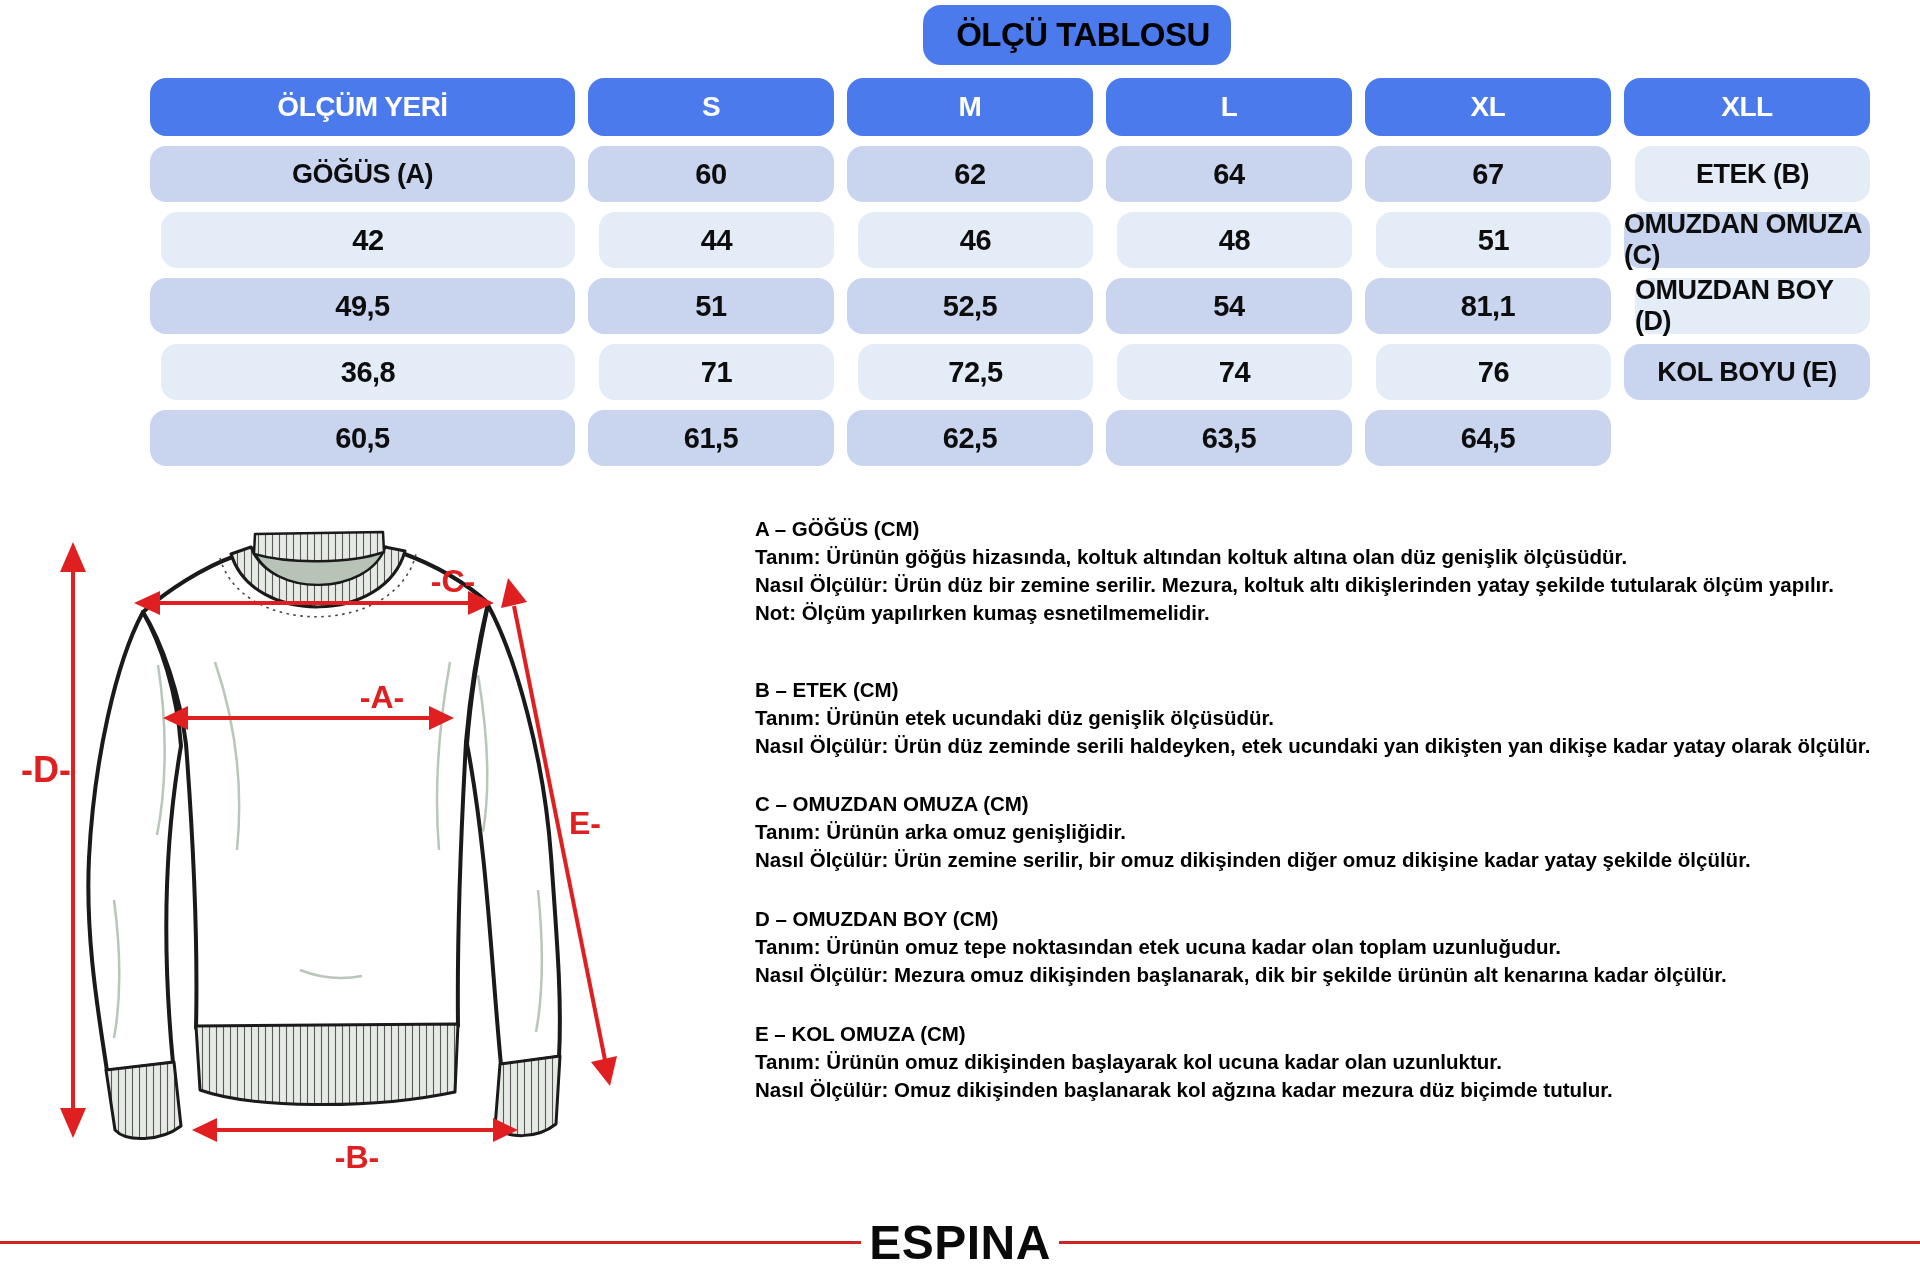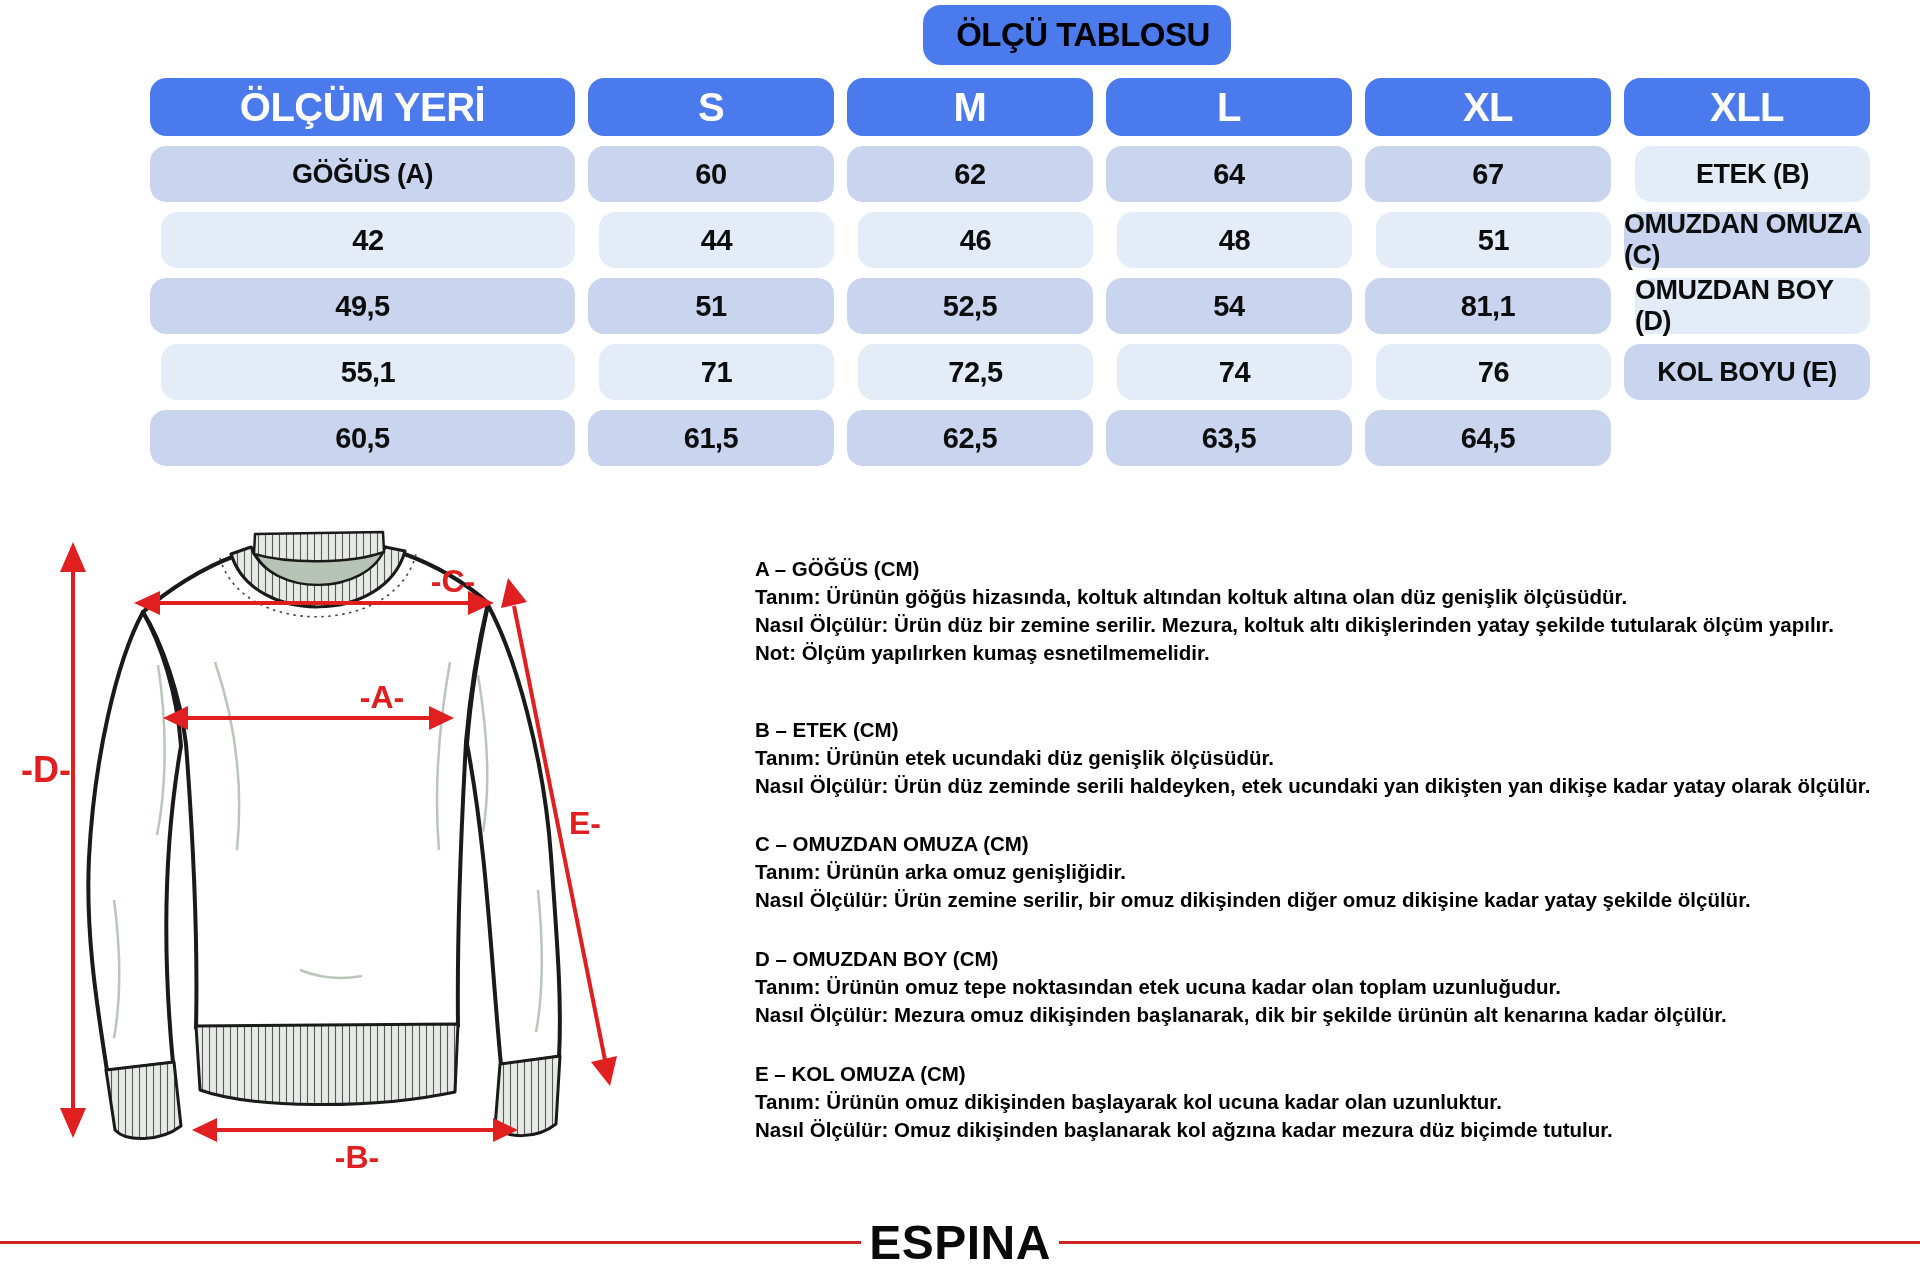--- a/index.html
+++ b/index.html
@@ -14,32 +14,32 @@
   }
   .size-table{
     position:absolute;left:150px;top:78px;width:1720px;
     display:grid;grid-template-columns:425px repeat(5,1fr);
     column-gap:13px;row-gap:10px;
   }
   .cell{
     border-radius:16px;display:flex;align-items:center;justify-content:center;
     font-weight:700;letter-spacing:-0.5px;
   }
-  .cell.head{background:#4b7aec;color:#fff;font-size:40px;height:58px;}
+  .cell.head{background:#4b7aec;color:#fff;font-size:28px;height:58px;}
   .cell.data{height:56px;font-size:29px;color:#0d0d0d;}
   .cell.lab{font-size:27px;}
   .dark{background:#c9d4ef;}
   .light{background:#e4ecf8;margin-left:11px;}
   .diagram{position:absolute;left:10px;top:430px;width:640px;height:745px;}
   .sections{position:absolute;left:0;top:0;}
   .tblock{
     position:absolute;left:755px;width:1165px;
     font-size:20.5px;line-height:28px;font-weight:700;color:#000;white-space:nowrap;
   }
-  .tblock .h{white-space:nowrap;margin-top:40px;}
+  .tblock .h{white-space:nowrap;}
   .footer{
     position:absolute;left:0;top:1210px;width:1920px;height:64px;
     display:flex;align-items:center;
   }
   .footer .rline{flex:1;height:3px;background:#cf2424;}
   .brand{font-size:48px;font-weight:700;color:#0a0a0a;padding:0 8px;letter-spacing:0.5px;}
 </style>
 </head>
 <body>
 
@@ -67,21 +67,21 @@
   <div class="cell data light">51</div>
 
   <div class="cell data lab dark">OMUZDAN OMUZA (C)</div>
   <div class="cell data dark">49,5</div>
   <div class="cell data dark">51</div>
   <div class="cell data dark">52,5</div>
   <div class="cell data dark">54</div>
   <div class="cell data dark">81,1</div>
 
   <div class="cell data lab light">OMUZDAN BOY (D)</div>
-  <div class="cell data light">55,1</div>
+  <div class="cell data light">36,8</div>
   <div class="cell data light">71</div>
   <div class="cell data light">72,5</div>
   <div class="cell data light">74</div>
   <div class="cell data light">76</div>
 
   <div class="cell data lab dark">KOL BOYU (E)</div>
   <div class="cell data dark">60,5</div>
   <div class="cell data dark">61,5</div>
   <div class="cell data dark">62,5</div>
   <div class="cell data dark">63,5</div>

